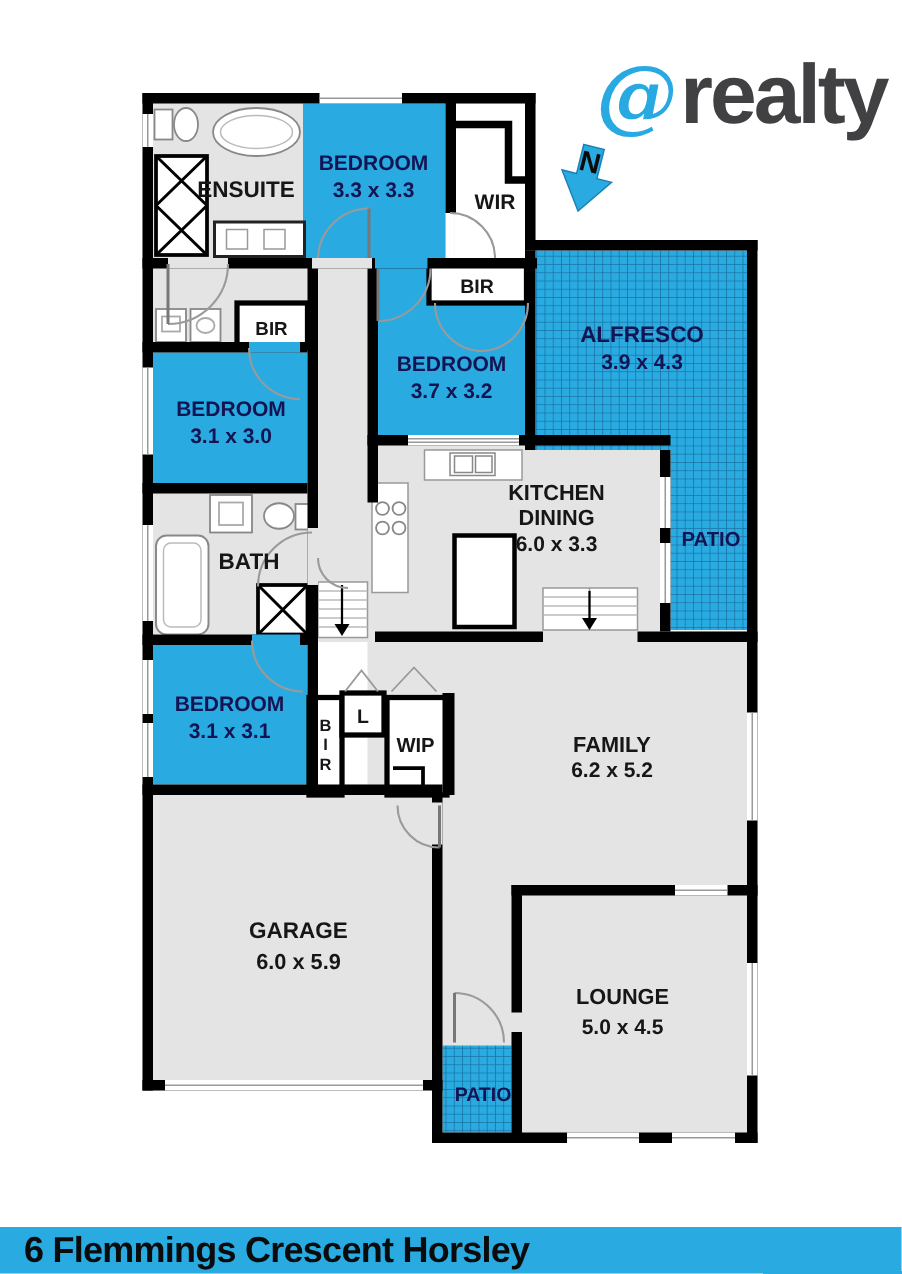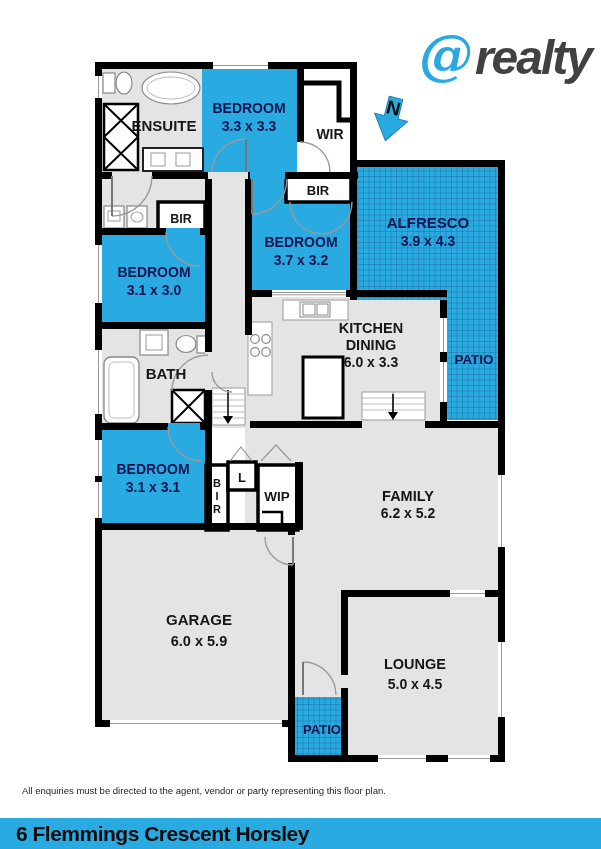--- a/index.html
+++ b/index.html
@@ -7,33 +7,33 @@
     width:601px;height:849px;position:relative;background:#ffffff;
     font-family:"Liberation Sans",sans-serif;overflow:hidden;
   }
   .logo{position:absolute;top:30px;right:10px;display:flex;align-items:baseline;}
   .logo .at{
     font-family:"DejaVu Serif",serif;font-style:italic;font-weight:bold;
     font-size:54px;color:#29A9E1;line-height:.85;margin-right:2px;
   }
   .logo .word{
     font-family:"Liberation Sans",sans-serif;font-weight:bold;
-    font-size:48px;color:#414042;letter-spacing:-2px;font-style:italic;
+    font-size:56px;color:#414042;letter-spacing:-2px;
   }
   .plan-svg{position:absolute;left:0;top:0;}
   .disclaimer{
     position:absolute;left:22px;top:784px;width:560px;
     font-size:9.5px;line-height:13px;color:#1d1d1d;
   }
   .address-bar{
     position:absolute;left:0;top:818px;width:601px;height:31px;
     background:#29ABE2;display:flex;align-items:center;
   }
   .address-bar .addr{
-    font-weight:bold;font-size:21px;color:#0b0b0b;padding-left:16px;
+    font-weight:bold;font-size:24px;color:#0b0b0b;padding-left:16px;
     letter-spacing:-0.5px;
   }
   text{font-family:"Liberation Sans",sans-serif;font-weight:bold;}
   .lbl-dark{fill:#161616;}
   .lbl-navy{fill:#141452;}
 </style>
 </head>
 <body>
 
 <div class="logo">
@@ -296,18 +296,17 @@
     <text x="322" y="734" font-size="13" class="lbl-navy">PATIO</text>
   </g>
 
   <g transform="translate(396,98) rotate(14)">
     <polygon points="-7,0 7,0 7,20 17,20 0,44 -17,20 -7,20" fill="#29ABE2" stroke="#1b82b8" stroke-width="1"></polygon>
     <text x="0" y="17" font-size="19" text-anchor="middle" fill="#0b0b0b">N</text>
   </g>
 </svg>
 
 <div class="disclaimer">
-  <div>All enquiries must be directed to the agent, vendor or party representing this floor plan.</div>
 </div>
 
 <div class="address-bar">
   <span class="addr">6 Flemmings Crescent Horsley</span>
 </div>
 
 </body></html>

